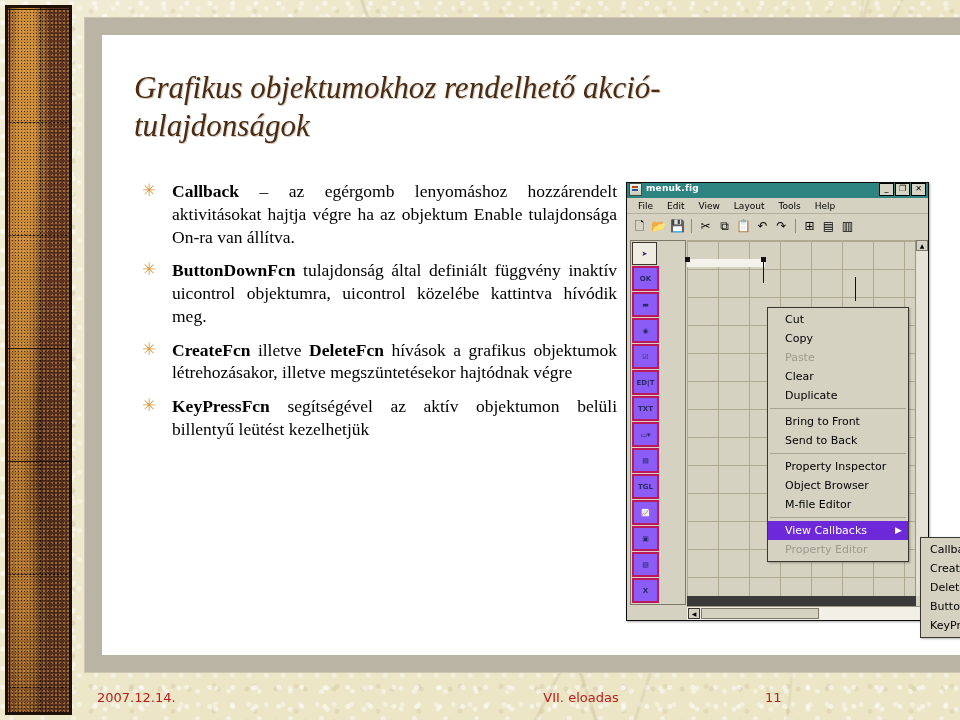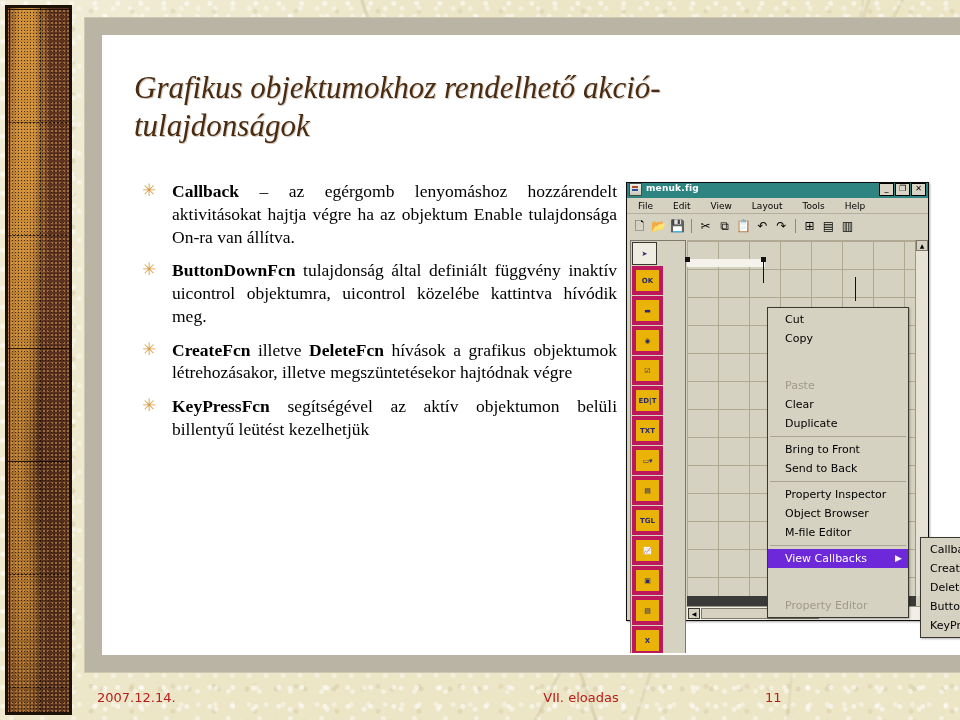--- a/index.html
+++ b/index.html
@@ -149,21 +149,21 @@
     font-size:9px;font-weight:bold;letter-spacing:.2px;flex:1;
     white-space:nowrap;overflow:hidden;
   }
   #titlebar .tbtns{display:flex;gap:1px;}
   #titlebar .tbtn{
     width:13px;height:11px;background:#d8d4c6;border:1px solid #000;
     font-size:8px;line-height:9px;text-align:center;color:#000;
     font-family:"DejaVu Sans", sans-serif;
   }
   #menubar{
-    height:15px;display:flex;align-items:center;gap:6px;
+    height:15px;display:flex;align-items:center;gap:0;
     background:#d6d2c2;border-bottom:1px solid #b3ae9d;padding-left:4px;
   }
   #menubar span{font-size:9px;color:#000;padding:0 7px;}
   #toolbar{
     height:24px;display:flex;align-items:center;gap:2px;
     background:#d6d2c2;border-bottom:1px solid #9a9585;padding:0 4px;
   }
   .tbi{
     width:17px;height:17px;display:flex;align-items:center;justify-content:center;
     font-size:12px;line-height:1;
@@ -173,22 +173,22 @@
   #workarea{position:absolute;left:0;top:54px;right:0;bottom:0;background:#d6d2c2;}
 
   
   #palette{
     position:absolute;left:3px;top:3px;width:52px;
     background:#d6d2c2;border:1px solid #7d786a;
     display:flex;flex-wrap:wrap;padding:1px;gap:1px;
   }
   .pal{
     width:23px;height:21px;
-    border:4px solid #be185d;
-    background:#eab308;
+    border:2px solid #be185d;
+    background:#8b5cf6;
     display:flex;align-items:center;justify-content:center;
     font-size:7px;font-weight:bold;color:#2a2a6a;
     font-family:"DejaVu Sans", sans-serif;
   }
   .pal.sel{background:#efece1;border:1px solid #3a372e;}
 
   
   #figcanvas{
     position:absolute;left:60px;top:3px;right:12px;bottom:24px;
     background:#d6d2c2;
@@ -242,21 +242,21 @@
     background:#d6d2c2;border:1px solid #3a372e;
     padding:2px 0;
     font-family:"DejaVu Sans", sans-serif;
     z-index:7;
     box-shadow:1px 1px 2px rgba(0,0,0,.3);
   }
   .mi{
     height:19px;line-height:19px;padding:0 8px 0 17px;
     font-size:11px;color:#000;white-space:nowrap;position:relative;
   }
-  .mi.dis{color:#9e9a8c;margin-top:28px;}
+  .mi.dis{color:#9e9a8c;}
   .mi.hl{background:#6d28d9;color:#fff;}
   .mi .arw{position:absolute;right:6px;top:0;font-size:9px;}
   .msep{height:1px;background:#a9a495;margin:3px 2px;}
 
   
   #submenu{
     position:absolute;left:816px;top:500px;width:104px;
     background:#d6d2c2;border:1px solid #3a372e;padding:2px 0;
     font-family:"DejaVu Sans", sans-serif;
     z-index:8;

